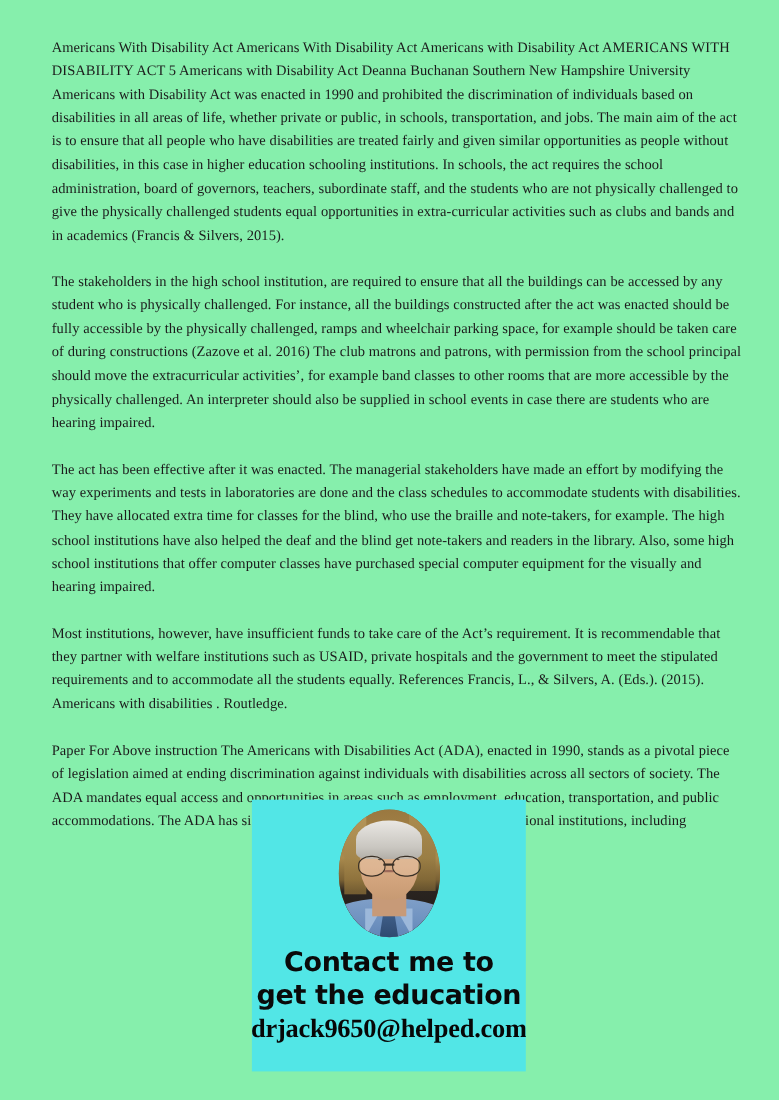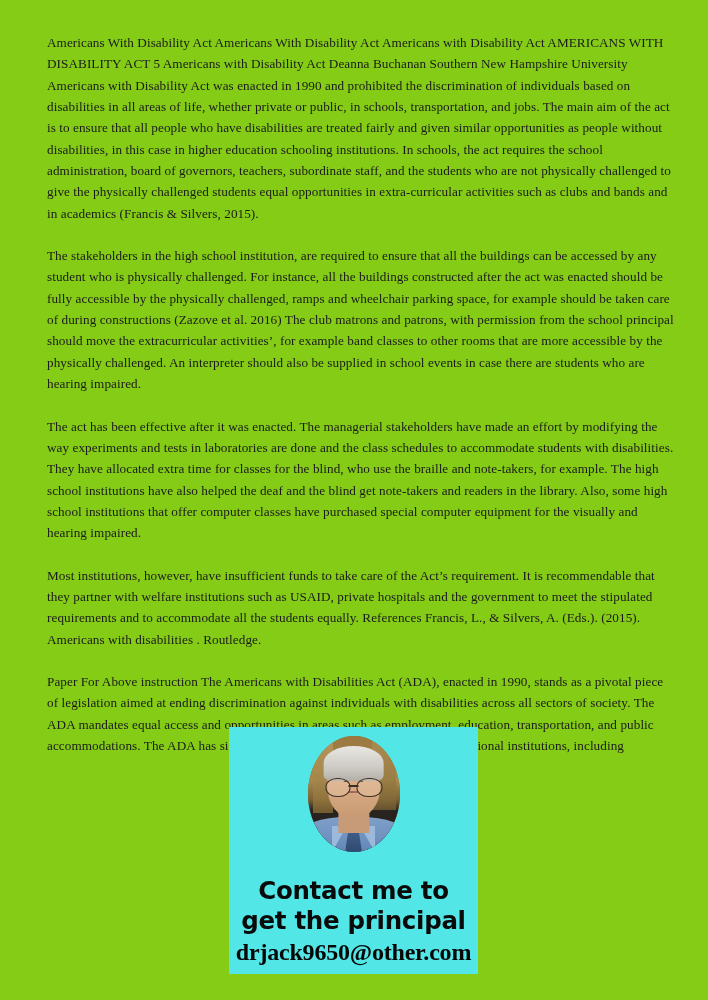--- a/index.html
+++ b/index.html
@@ -16,21 +16,21 @@
     overflow: hidden;
     -webkit-font-smoothing: antialiased;
   }
 
   #page {
     position: absolute;
     left: 0;
     top: 0;
     width: 708px;
     height: 1000px;
-    background: #84cc16;
+    background: #86efac;
   }
 
   #doc-body {
     position: absolute;
     left: 47px;
     top: 32px;
     width: 628px;
   }
 
   .para {
@@ -217,21 +217,21 @@
   .contact-line {
     font-family: "DejaVu Sans", "Liberation Sans", sans-serif;
     font-weight: bold;
     font-size: 24.5px;
     line-height: 30px;
     color: #0a0a0a;
     text-align: center;
     letter-spacing: -0.3px;
     white-space: nowrap;
   }
-  #contact-line-1 { margin-top: 24px; }
+  #contact-line-1 { margin-top: 8px; }
   #contact-email {
     font-family: "Liberation Serif", "DejaVu Serif", serif;
     font-weight: bold;
     font-size: 24px;
     line-height: 28px;
     color: #070707;
     text-align: center;
     margin-top: 2px;
     white-space: nowrap;
     letter-spacing: -0.2px;
@@ -266,17 +266,17 @@
       </div>
       <div class="photo-hair"></div>
       <div class="photo-glasses">
         <div class="lens l"></div>
         <div class="lens r"></div>
         <div class="bridge"></div>
       </div>
     </div>
 
     <div class="contact-line" id="contact-line-1">Contact me to</div>
-    <div class="contact-line" id="contact-line-2">get the principal</div>
-    <div id="contact-email">drjack9650@other.com</div>
+    <div class="contact-line" id="contact-line-2">get the education</div>
+    <div id="contact-email">drjack9650@helped.com</div>
   </div>
 
 </div>
 
 </body></html>

